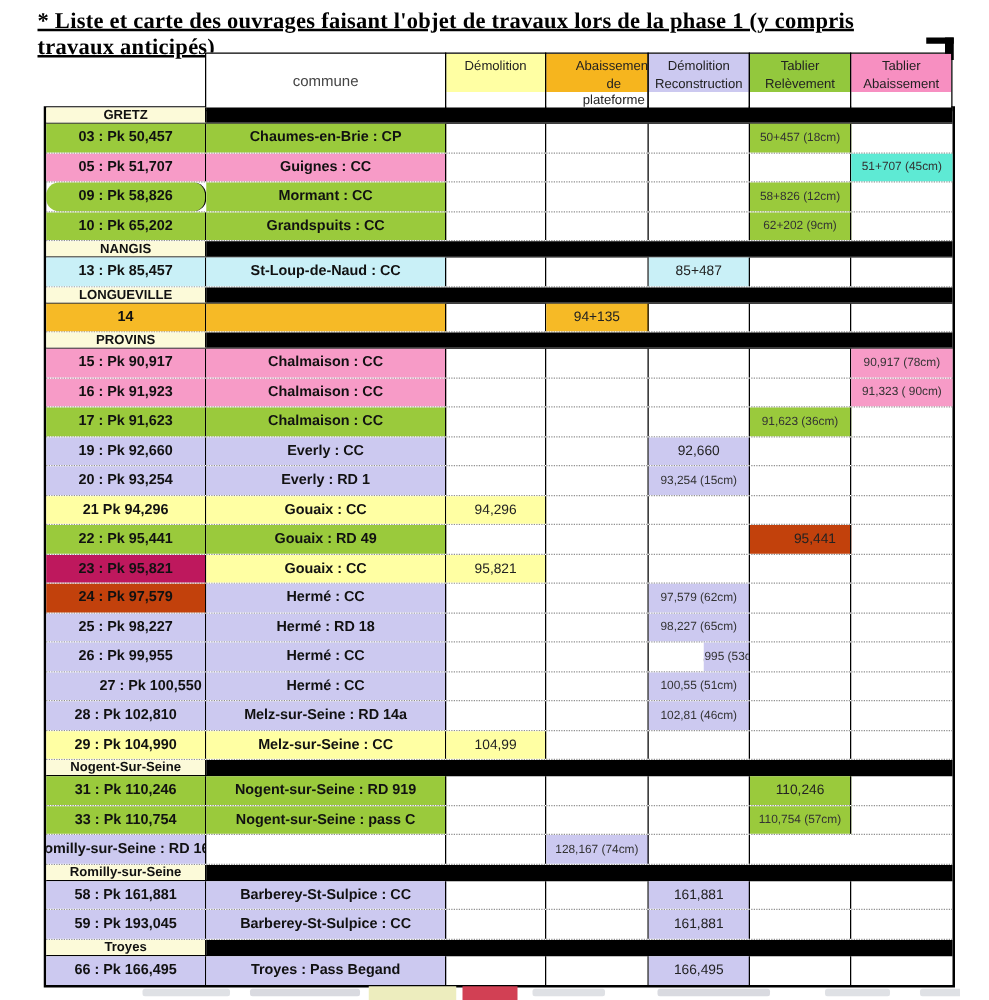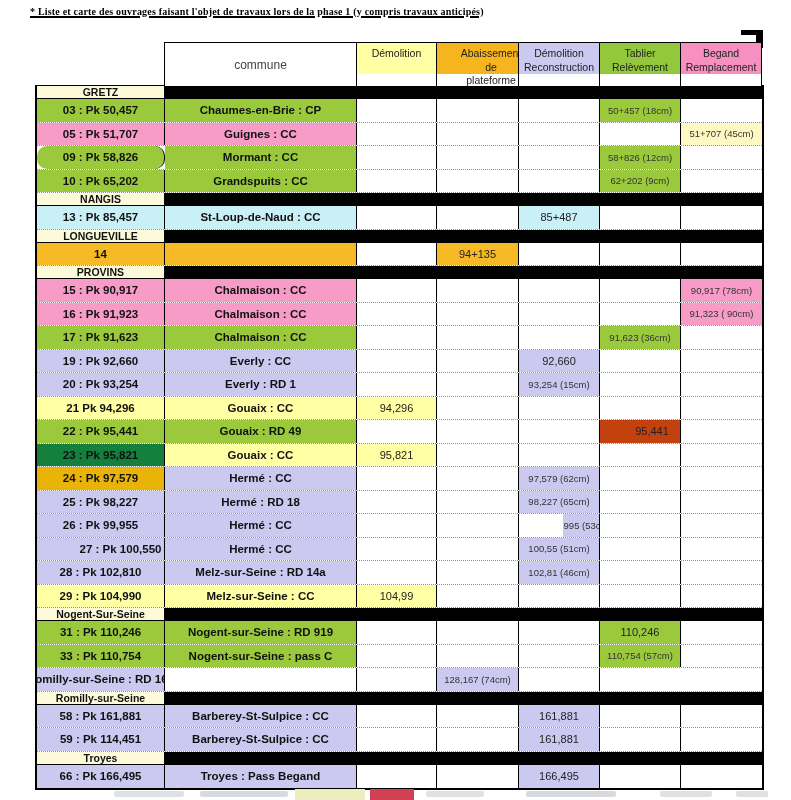--- a/index.html
+++ b/index.html
@@ -9,21 +9,21 @@
     background: #ffffff;
     font-family: "Liberation Sans", sans-serif;
     overflow: hidden;
   }
   .title {
     position: absolute;
     left: 30px; top: 6px;
     width: 700px;
     font-family: "Liberation Serif", serif;
     font-weight: bold;
-    font-size: 10px;
+    font-size: 18px;
     color: #000;
     text-decoration: underline;
     text-decoration-thickness: 2px;
     letter-spacing: 0.2px;
   }
   .corner-bracket {
     position: absolute;
     left: 741px; top: 30px;
     width: 22px; height: 18px;
     border-top: 5px solid #000;
@@ -106,21 +106,21 @@
 
 <div class="sheet">
   <div class="grid-row header-row" id="header-row">
     <div class="h-corner"></div>
     <div class="h-cell h-commune">commune</div>
 
   <div class="h-cell" style="background: linear-gradient(rgb(255, 255, 163) 0px, rgb(255, 255, 163) 31px, rgb(255, 255, 255) 31px);">Démolition</div>
       <div class="h-cell" style="background: linear-gradient(rgb(246, 181, 30) 0px, rgb(246, 181, 30) 31px, rgb(255, 255, 255) 31px); padding-left: 29px;">Abaissement de plateforme</div>
       <div class="h-cell" style="background: linear-gradient(rgb(204, 201, 240) 0px, rgb(204, 201, 240) 31px, rgb(255, 255, 255) 31px);">Démolition Reconstruction</div>
       <div class="h-cell" style="background: linear-gradient(rgb(147, 200, 61) 0px, rgb(147, 200, 61) 31px, rgb(255, 255, 255) 31px);">Tablier Relèvement</div>
-      <div class="h-cell" style="background: linear-gradient(rgb(247, 143, 193) 0px, rgb(247, 143, 193) 31px, rgb(255, 255, 255) 31px);">Begand Remplacement</div>
+      <div class="h-cell" style="background: linear-gradient(rgb(247, 143, 193) 0px, rgb(247, 143, 193) 31px, rgb(255, 255, 255) 31px);">Tablier Abaissement</div>
     </div>
   <div class="tbody" id="table-body">
 
   <div class="grid-row row-section">
         <div class="section-label">GRETZ</div>
         <div class="section-bar" style="background: rgb(0, 0, 0);"></div>
       </div>
       <div class="grid-row row-data">
         <div class="cell" style="background: rgb(154, 202, 60);">
           <span class="pk-text">03 : Pk 50,457</span>
@@ -140,21 +140,21 @@
         <div class="cell" style="background: rgb(247, 155, 199);">
           <span class="pk-text">05 : Pk 51,707</span>
         </div>
         <div class="cell" style="background: rgb(247, 155, 199);">
           <span class="commune-text">Guignes : CC</span>
         </div>
         <div class="cell"></div>
         <div class="cell"></div>
         <div class="cell"></div>
         <div class="cell"></div>
-        <div class="cell" style="background: #fef9c3;">
+        <div class="cell" style="background: #5eead4;">
           <span class="val-text">51+707 (45cm)</span>
         </div>
       </div>
       <div class="grid-row row-data">
         <div class="cell" style="background: rgb(154, 202, 60); border-radius: 10px;">
           <span class="pk-text">09 : Pk 58,826</span>
         </div>
         <div class="cell" style="background: rgb(154, 202, 60);">
           <span class="commune-text">Mormant : CC</span>
         </div>
@@ -322,36 +322,36 @@
         </div>
         <div class="cell"></div>
         <div class="cell"></div>
         <div class="cell"></div>
         <div class="cell" style="background: #c2410c; padding-left: 24px;">
           <span class="val-text val-big">95,441</span>
         </div>
         <div class="cell"></div>
       </div>
       <div class="grid-row row-data">
-        <div class="cell" style="background: #15803d;">
+        <div class="cell" style="background: #be185d;">
           <span class="pk-text">23 : Pk 95,821</span>
         </div>
         <div class="cell" style="background: rgb(255, 255, 163);">
           <span class="commune-text">Gouaix : CC</span>
         </div>
         <div class="cell" style="background: rgb(255, 255, 163);">
           <span class="val-text val-big">95,821</span>
         </div>
         <div class="cell"></div>
         <div class="cell"></div>
         <div class="cell"></div>
         <div class="cell"></div>
       </div>
       <div class="grid-row row-data">
-        <div class="cell" style="background: #eab308; text-align: center;">
+        <div class="cell" style="background: #c2410c; text-align: center;">
           <span class="pk-text">24 : Pk 97,579</span>
         </div>
         <div class="cell" style="background: rgb(204, 201, 240);">
           <span class="commune-text">Hermé : CC</span>
         </div>
         <div class="cell"></div>
         <div class="cell"></div>
         <div class="cell" style="background: rgb(204, 201, 240);">
           <span class="val-text">97,579 (62cm)</span>
         </div>
@@ -493,21 +493,21 @@
         <div class="cell"></div>
         <div class="cell"></div>
         <div class="cell" style="background: rgb(204, 201, 240);">
           <span class="val-text val-big">161,881</span>
         </div>
         <div class="cell"></div>
         <div class="cell"></div>
       </div>
       <div class="grid-row row-data">
         <div class="cell" style="background: rgb(204, 201, 240);">
-          <span class="pk-text">59 : Pk 114,451</span>
+          <span class="pk-text">59 : Pk 193,045</span>
         </div>
         <div class="cell" style="background: rgb(204, 201, 240);">
           <span class="commune-text">Barberey-St-Sulpice : CC</span>
         </div>
         <div class="cell"></div>
         <div class="cell"></div>
         <div class="cell" style="background: rgb(204, 201, 240);">
           <span class="val-text val-big">161,881</span>
         </div>
         <div class="cell"></div>

